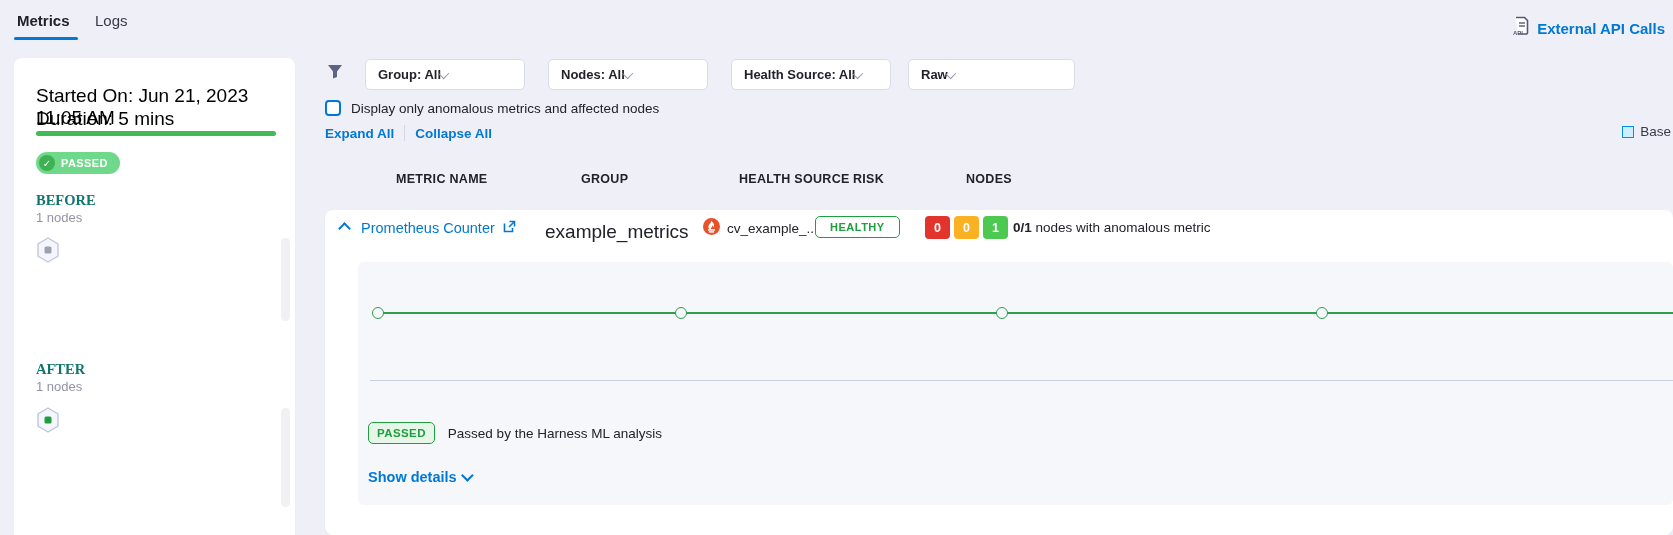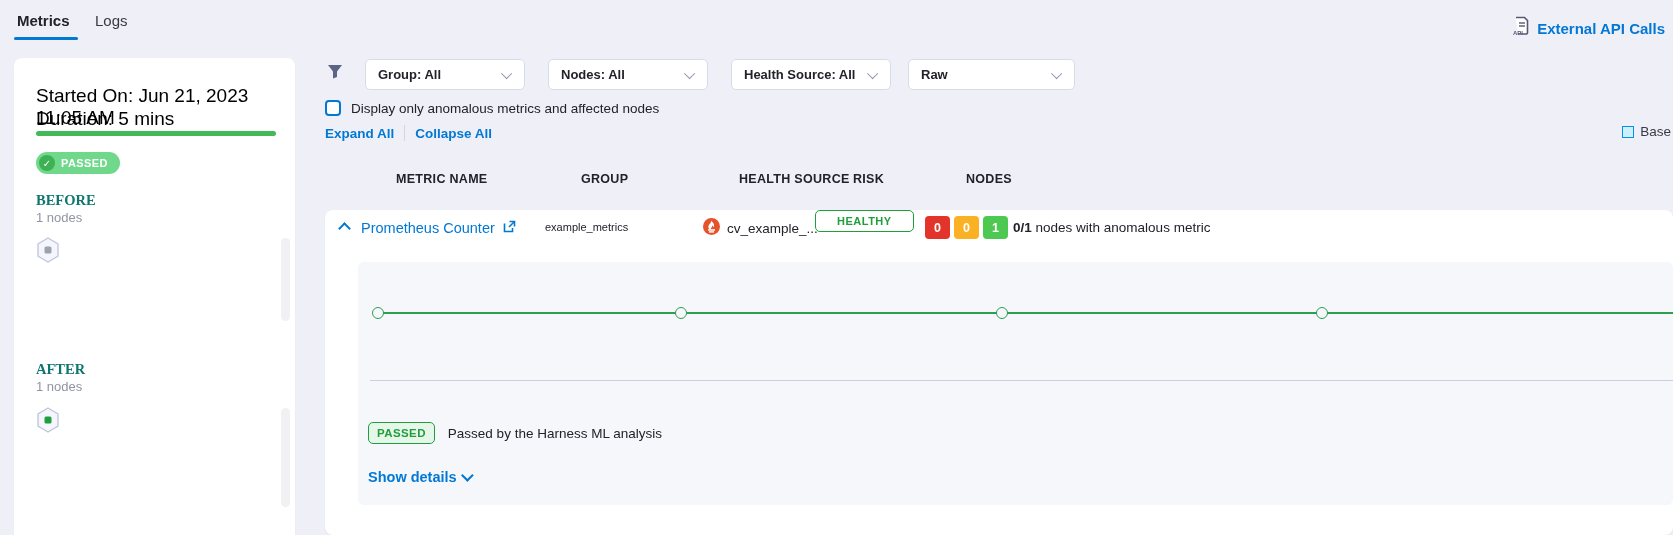--- a/index.html
+++ b/index.html
@@ -35,21 +35,21 @@
   .group-title { left:22px; font-size:14.5px; font-weight:700; color:#0f766e;font-family:Liberation Serif, serif; }
   .group-count { left:22px; font-size:13px; color:#9293a5; }
   .hexnode { left:22px; width:24px; height:26px; cursor:pointer; }
   .scroll-track { left:267px; width:9px; background:#f1f1f4; border-radius:5px; }
 
   
   .funnel { left:327px; top:64px; }
   .dropdown {
     top:59px; height:31px; width:160px; background:#fff;
     border:1px solid #d9dbe8; border-radius:5px;
-    display:flex; align-items:center; justify-content:space-between;
+    display:flex; align-items:center; 
     padding:0 12px; cursor:pointer;
   }
   .dropdown .dd-label { font-size:13px; font-weight:600; color:#22222a; white-space:nowrap; }
   .chev { width:8px; height:8px; border-left:1.6px solid #8f92ab; border-bottom:1.6px solid #8f92ab; transform:rotate(-45deg) translateY(-2px); }
   .dd-group { left:365px; }
   .dd-nodes { left:548px; }
   .dd-health { left:731px; }
   .dd-raw { left:908px; width:167px; }
 
   .anomalous-row { left:325px; top:100px; display:flex; align-items:center; gap:10px; cursor:pointer; }
@@ -68,24 +68,24 @@
   .th { top:172px; font-size:12.5px; font-weight:700; color:#22222a; letter-spacing:.3px;padding-left:36px; }
   .th-metric { left:360px; } .th-group { left:545px; } .th-health { left:703px; }
   .th-risk { left:817px; } .th-nodes { left:930px; }
 
   
   .row-card { left:325px; top:210px; width:1348px; height:325px; background:#fff; border-radius:8px; box-shadow:0 1px 2px rgba(40,41,61,.06); }
   .rc { position:absolute; }
   .chev-up { left:15px; top:14px; width:9px; height:9px; border-left:2px solid #0278d5; border-bottom:2px solid #0278d5; transform:rotate(135deg); cursor:pointer; }
   .metric-link { left:36px; top:9px; display:flex; align-items:center; gap:8px; cursor:pointer; }
   .metric-link .name { color:#0278d5; font-size:14.5px; font-weight:500; }
-  .cell-group { left:220px; top:11px; font-size:11px; color:#22222a; }
+  .cell-group { left:220px; top:11px; font-size:19px; color:#22222a; }
   .cell-health { left:378px; top:8px; display:flex; align-items:center; gap:7px; }
   .cell-health .hs-name { font-size:13.5px; color:#22222a; }
-  .healthy-badge { left:490px; top:0; border:1.5px solid #1f9e3e; color:#1f9e3e; background:#fff; font-size:11px; font-weight:700; letter-spacing:.5px; border-radius:5px; padding:4px 21px; }
+  .healthy-badge { left:490px; top:6px; border:1.5px solid #1f9e3e; color:#1f9e3e; background:#fff; font-size:11px; font-weight:700; letter-spacing:.5px; border-radius:5px; padding:4px 14px; }
   .chips { left:600px; top:6px; display:flex; gap:4px; }
   .chip { width:25px; height:23px; border-radius:4px; color:#fff; font-size:12.5px; font-weight:700; display:flex; align-items:center; justify-content:center; }
   .chip-red { background:#e3342b; } .chip-orange { background:#fbb124; } .chip-green { background:#4dc952; }
   .nodes-summary { left:688px; top:10px; font-size:13.5px; color:#22222a; }
   .nodes-summary b { font-weight:700; }
 
   
   .chart-panel { position:absolute; left:33px; top:52px; width:1315px; height:243px; background:#f5f7fb; border-radius:6px; }
   .plot-line { position:absolute; left:18px; right:0; top:50px; height:2px; background:#2e9e4f; }
   .plot-marker { position:absolute; top:45px; width:12px; height:12px; border:1.8px solid #2e9e4f; border-radius:50%; background:#f5f7fb; transform:translateX(-50%); }

